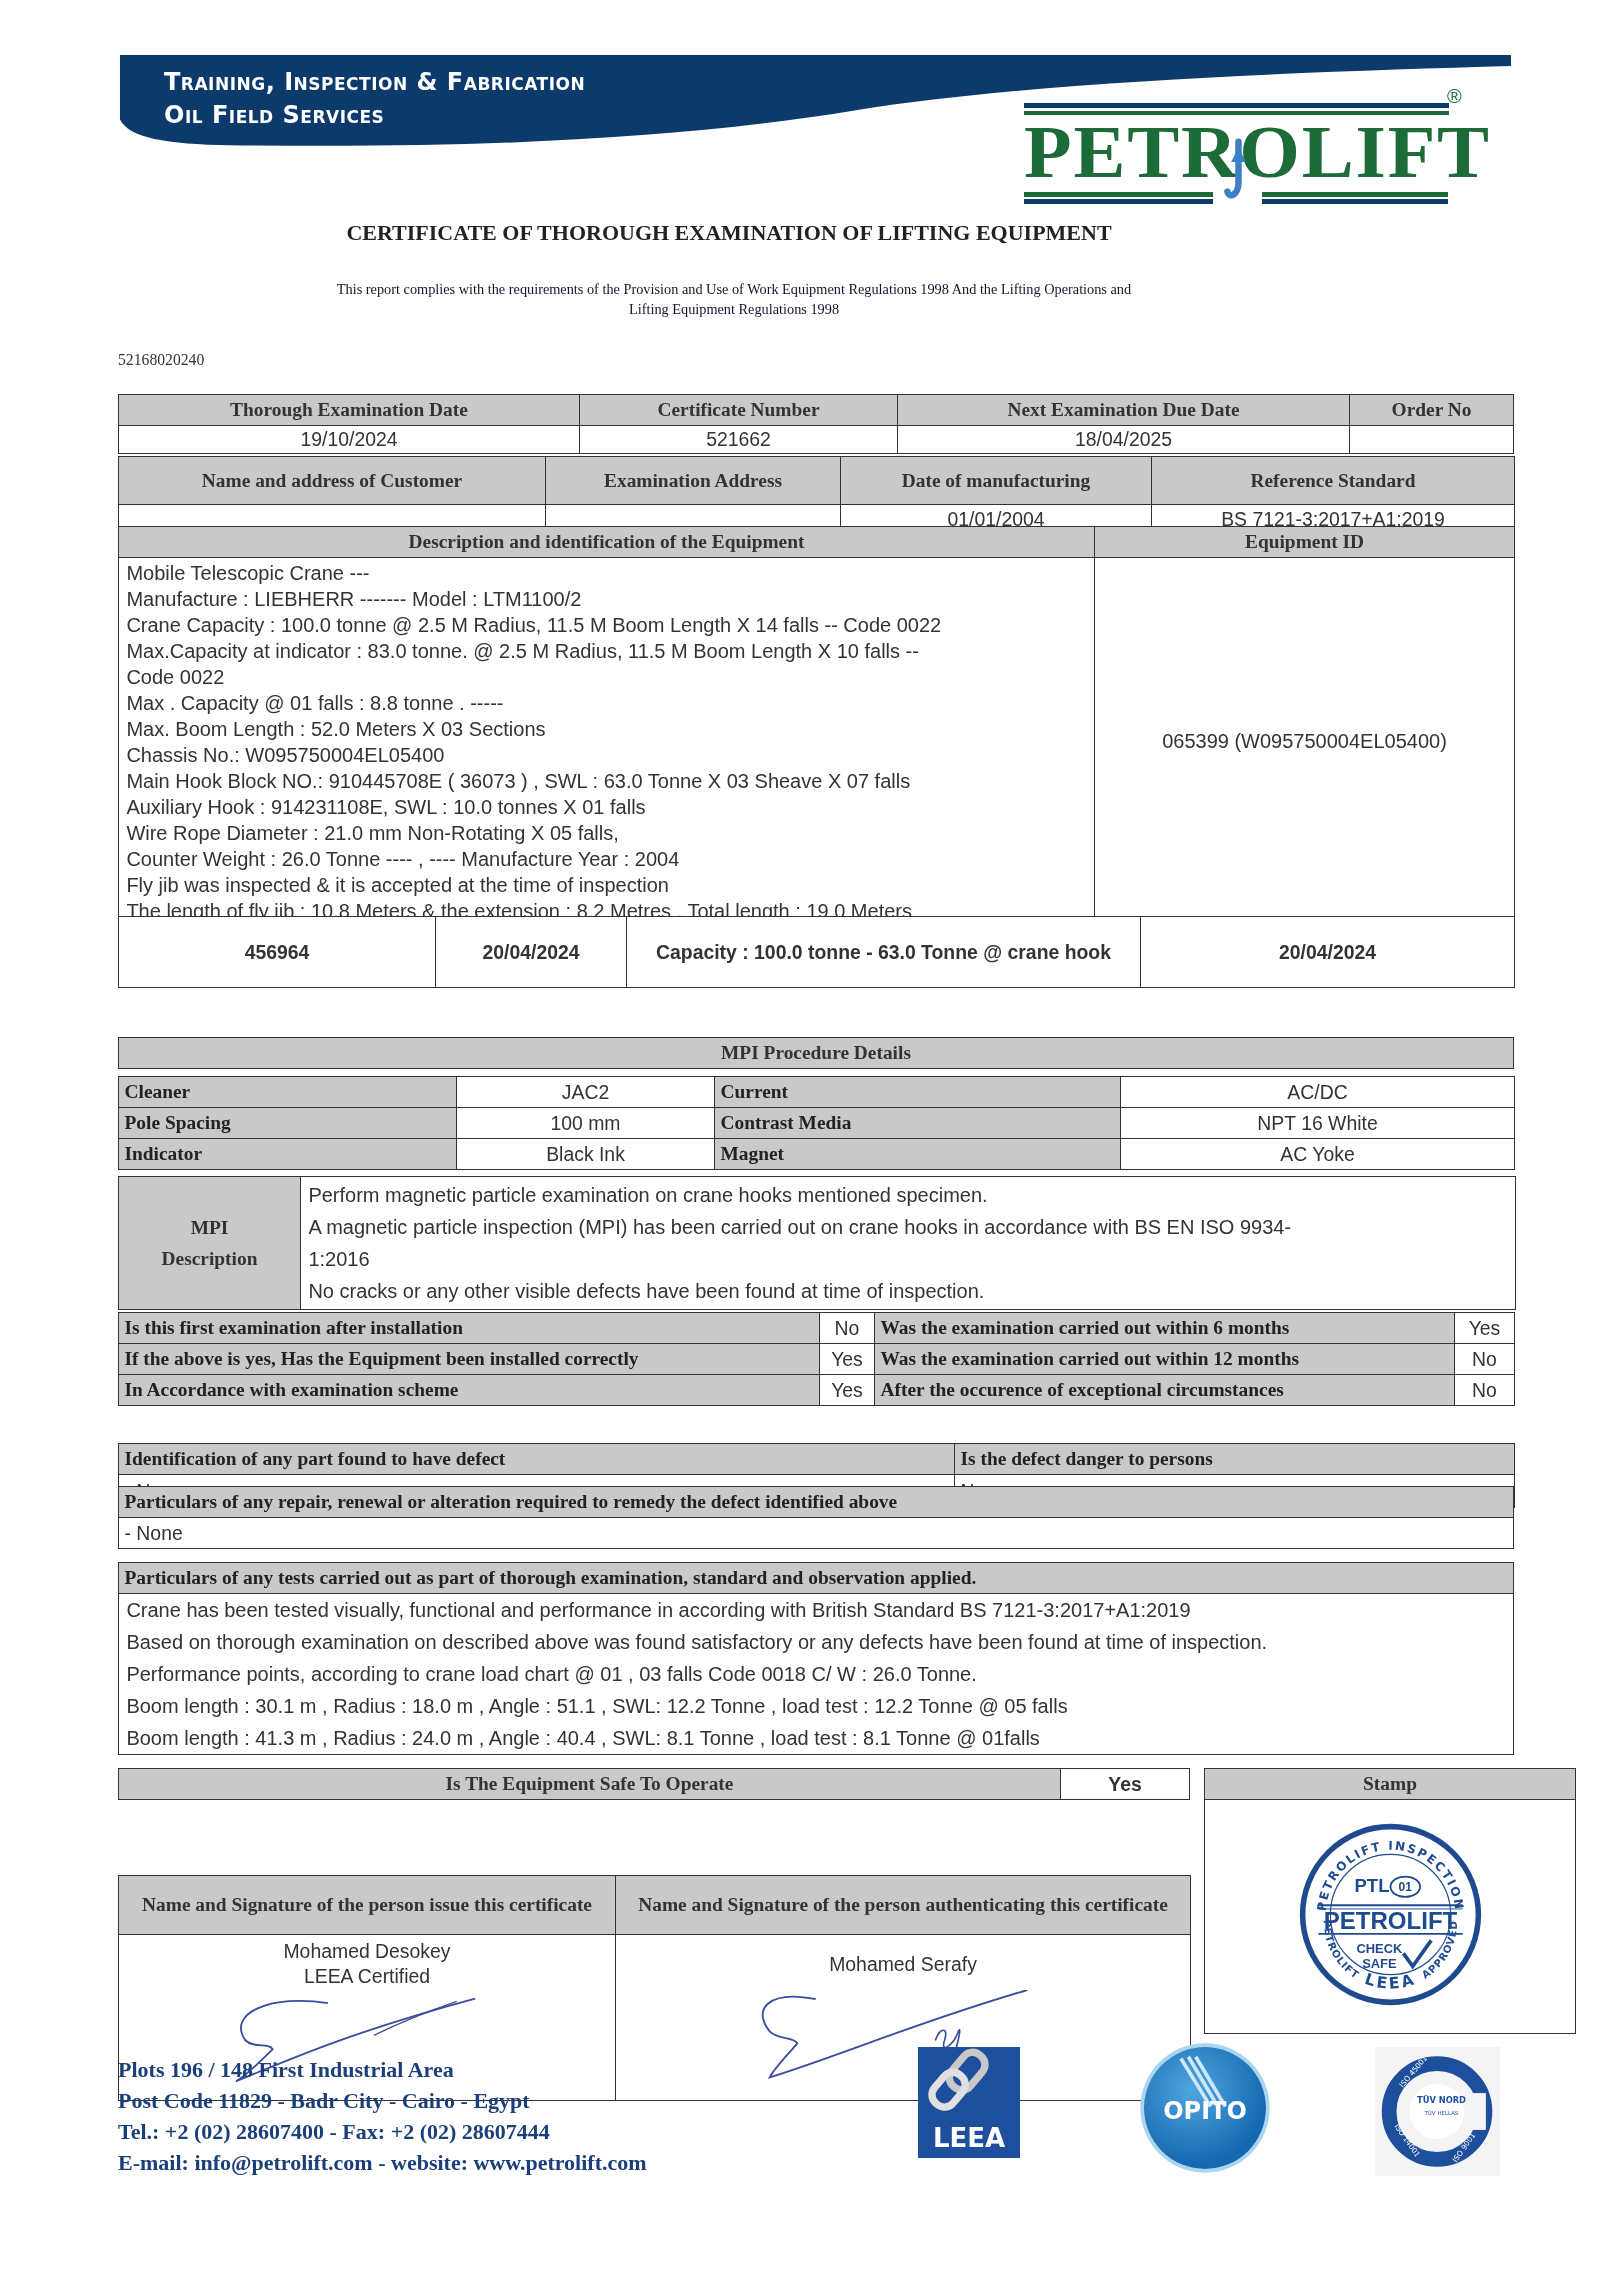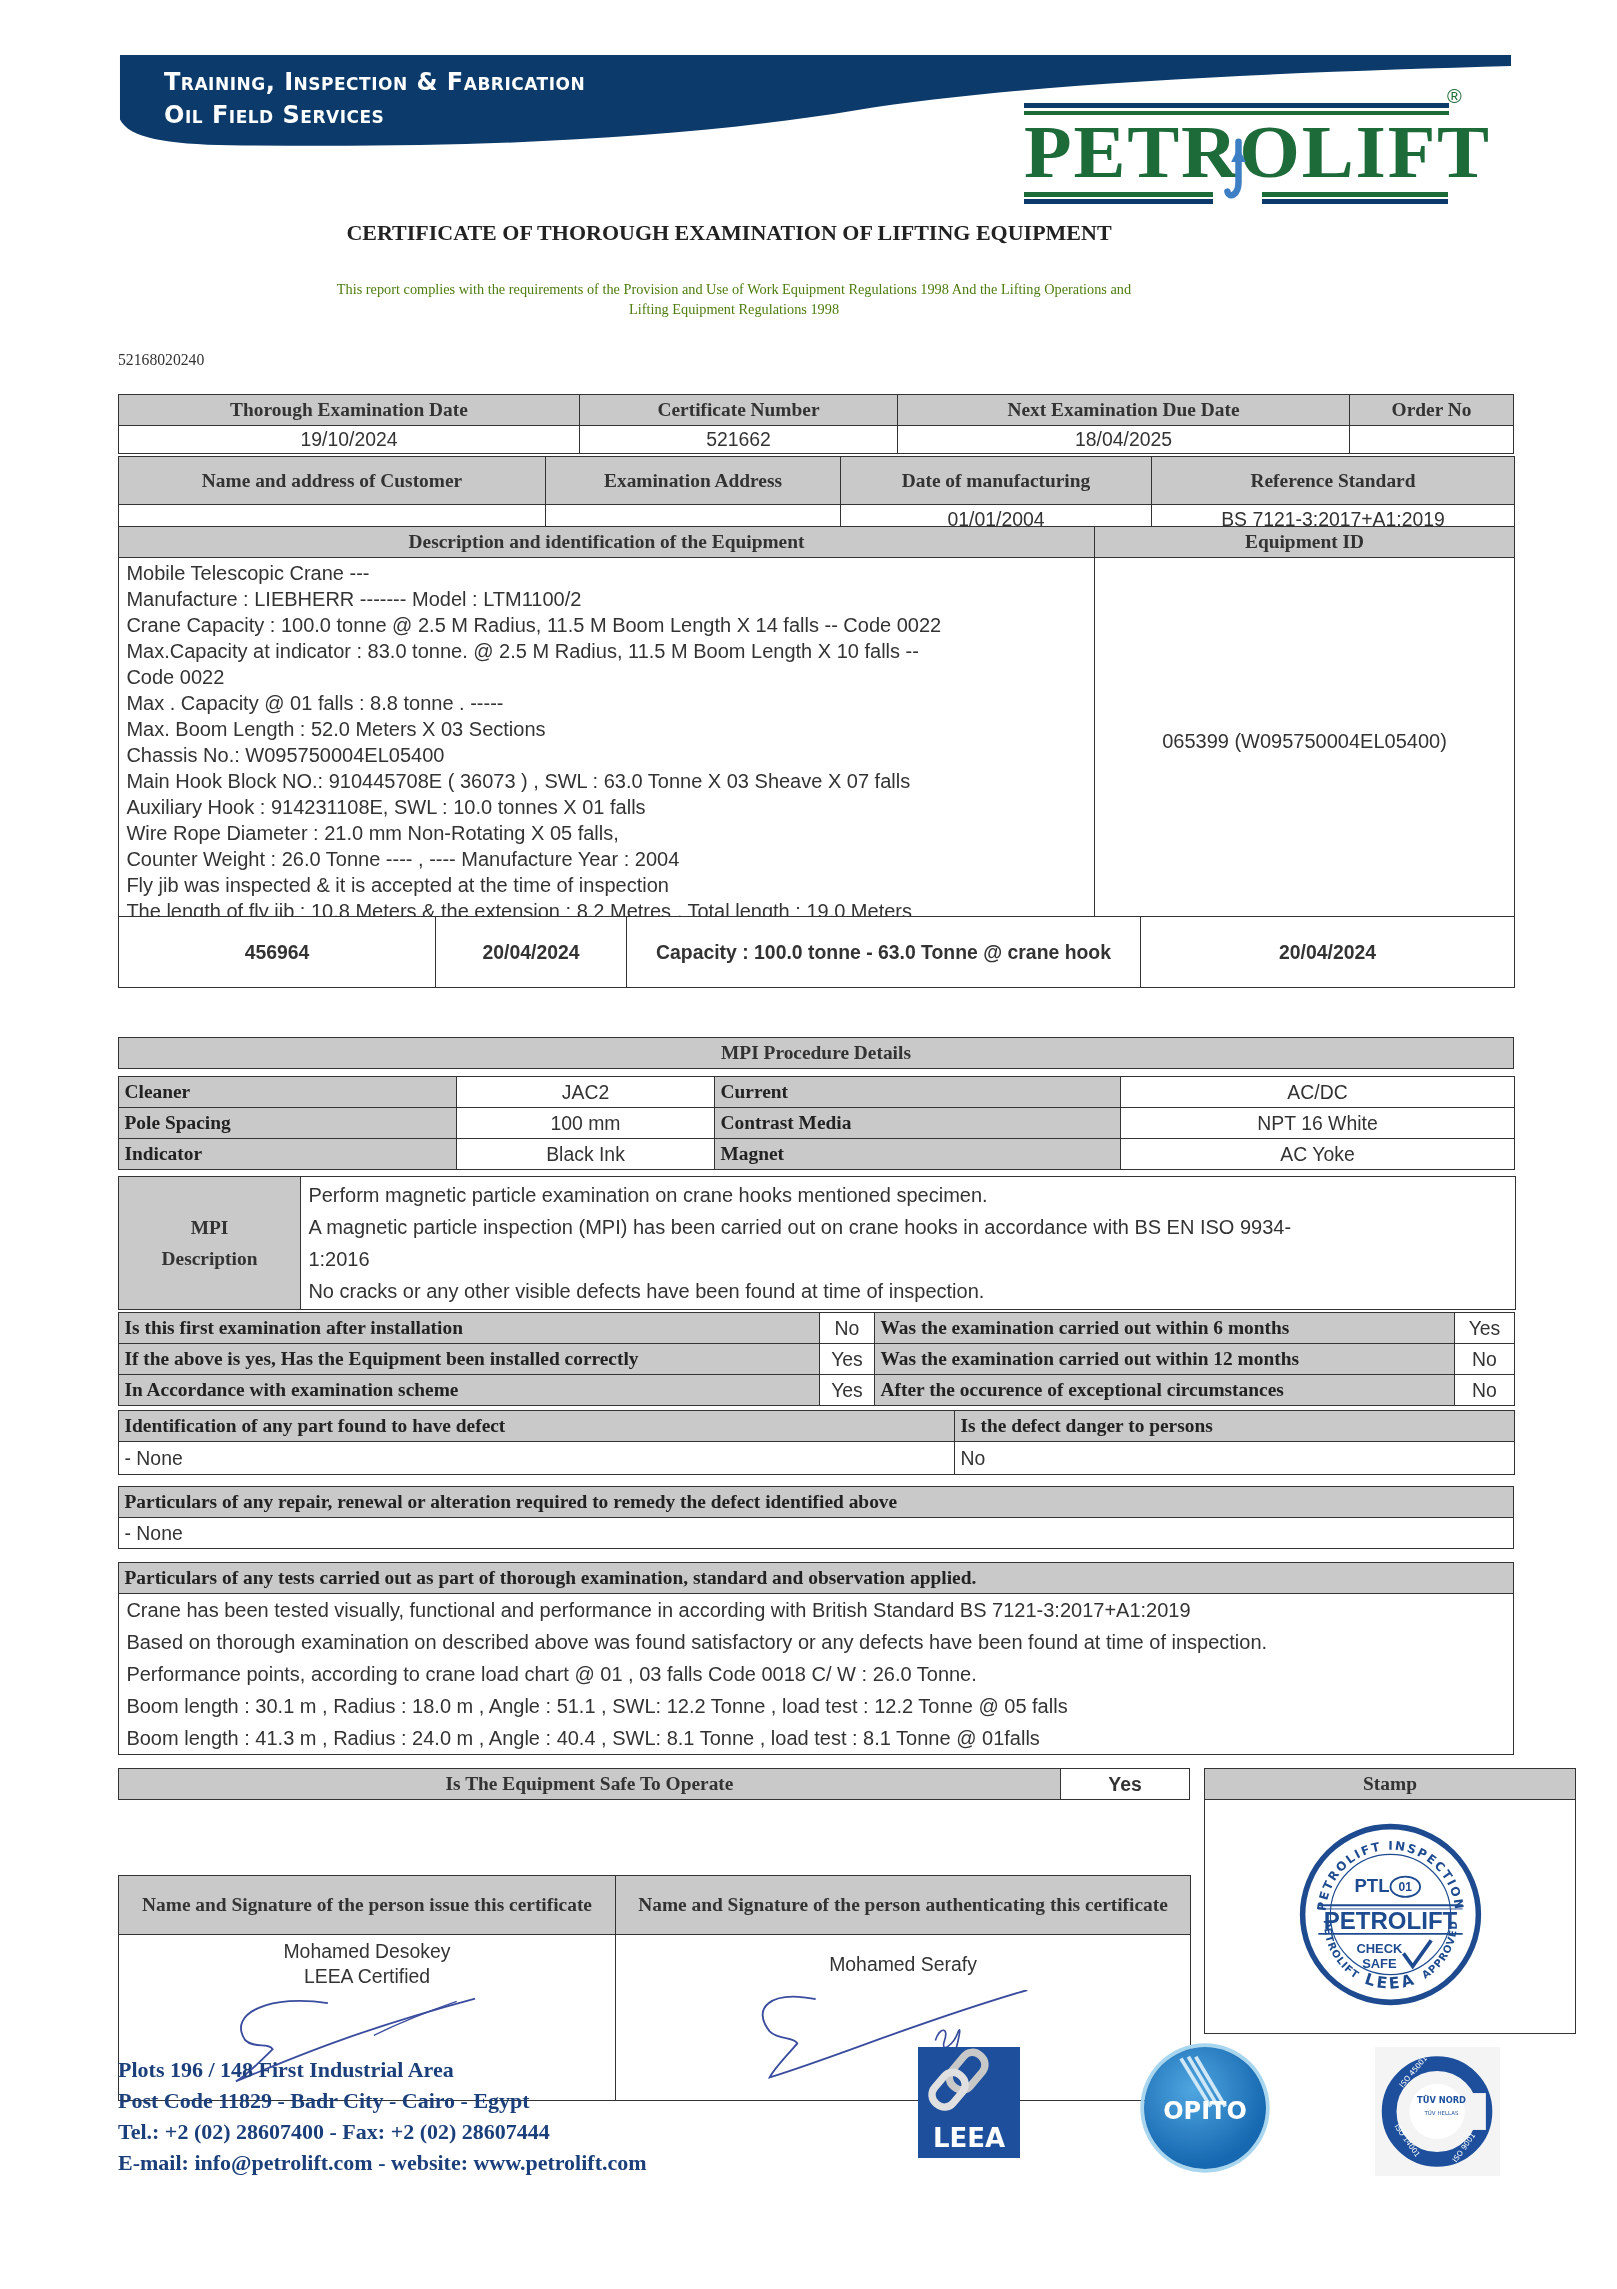--- a/index.html
+++ b/index.html
@@ -12,21 +12,21 @@
   .banner-text { position: absolute; left: 46px; color: #fff; font-family: "DejaVu Sans", sans-serif; font-weight: bold; letter-spacing: 0.5px; }
   .banner-line1 { top: 13px; font-size: 24px; }
   .banner-line2 { top: 46px; font-size: 24px; }
 
   .logo { position: absolute; left: 1024px; top: 92px; width: 434px; height: 125px; }
   .logo .stripe { position: absolute; height: 4.6px; }
   .logo .word { position: absolute; left: 0; top: 20px; width: 425px; text-align: center; font-family: "Liberation Serif", serif; font-weight: bold; font-size: 78px; color: #1e6b3a; letter-spacing: 1.8px; line-height: 79px; transform: scaleY(0.95); }
   .logo .reg { position: absolute; right: -3.7px; top: -7.4px; font-size: 20px; color: #1e6b3a; }
 
   .title { position: absolute; left: 0; width: 1458px; top: 220px; text-align: center; font-family: "Liberation Serif", serif; font-weight: bold; font-size: 22px; color: #222; }
-  .subtitle { position: absolute; left: 245px; width: 978px; top: 279px; text-align: center; font-family: "Liberation Serif", serif; font-size: 14.3px; line-height: 20px; color: #4d7c0f; }
+  .subtitle { position: absolute; left: 245px; width: 978px; top: 279px; text-align: center; font-family: "Liberation Serif", serif; font-size: 14.3px; line-height: 20px; color: #0f172a; }
   .ref-no { position: absolute; left: 118px; top: 351px; font-family: "Liberation Serif", serif; font-size: 15.7px; color: #333; }
 
   
   table { position: absolute; left: 118px; width: 1396px; border-collapse: collapse; table-layout: fixed; }
   td, th { border: 1.8px solid #333; padding: 0 5.5px; font-size: 19.4px; }
   th { background: #c9c9c9; font-family: "Liberation Serif", serif; font-weight: bold; color: #333; text-align: center; }
   td { background: #fff; font-family: "Liberation Sans", sans-serif; color: #333; }
   .c { text-align: center; }
   .l { text-align: left; }
   .gray-l { background: #c9c9c9; font-family: "Liberation Serif", serif; font-weight: bold; text-align: left; color: #222; }
@@ -250,21 +250,21 @@
   </tr>
   <tr style="height:31px;">
     <td class="gray-l">In Accordance with examination scheme</td>
     <td class="c">Yes</td>
     <td class="gray-l">After the occurence of exceptional circumstances</td>
     <td class="c">No</td>
   </tr>
 </tbody>
   </table>
 
-<table style="top:1410px;">
+<table style="top:1443px;">
   <colgroup>
       <col style="width:836px">
       <col style="width:560px">
     </colgroup>
   <tbody>
       <tr style="height:31px;">
     <td class="gray-l">Identification of any part found to have defect</td>
     <td class="gray-l">Is the defect danger to persons</td>
   </tr>
   <tr style="height:33px;">

